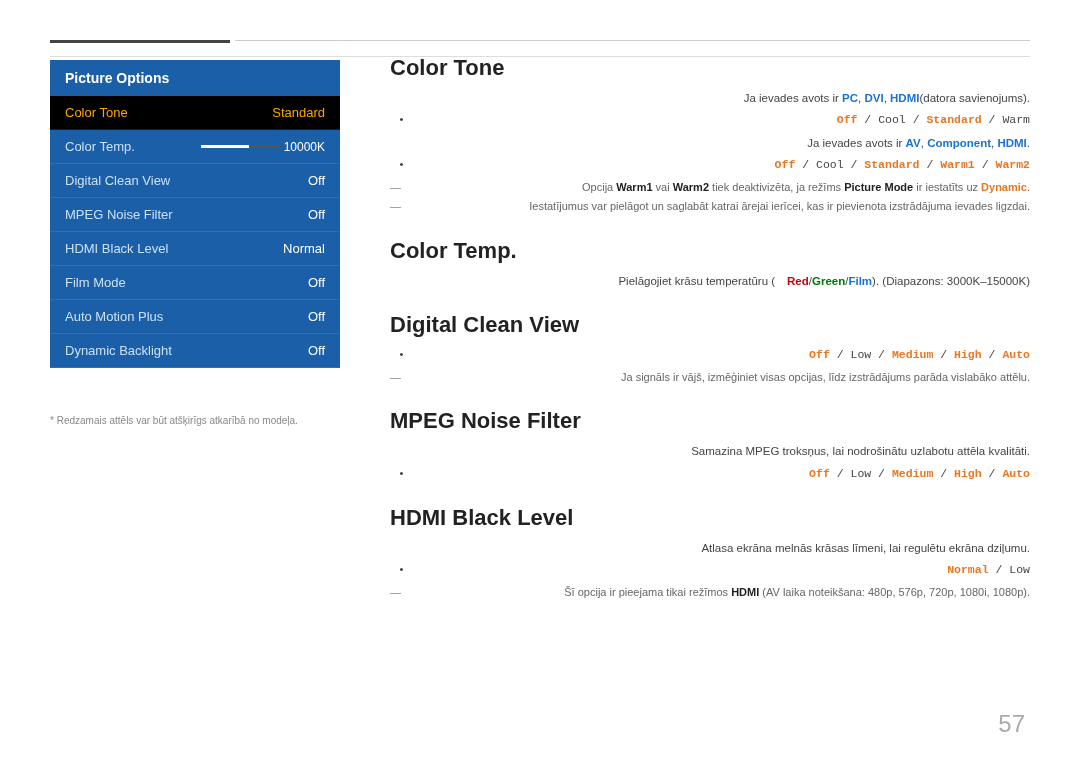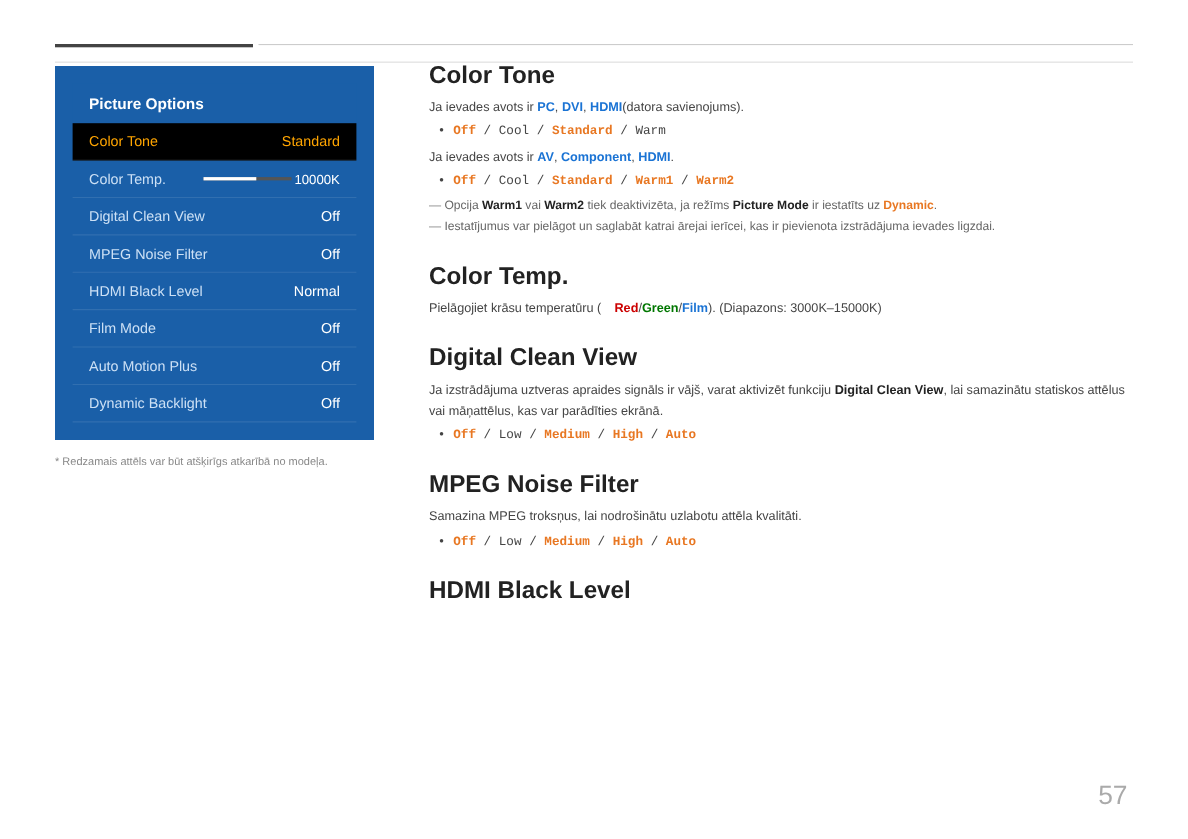--- a/index.html
+++ b/index.html
@@ -28,21 +28,21 @@
       background: #ccc;
     }
 
     
     .left-panel {
       position: absolute;
       top: 60px;
       left: 50px;
       width: 290px;
       background: #1a5fa8;
-      padding: 16px;
+      padding: 0;
     }
 
     .panel-title {
       color: #fff;
       font-size: 14px;
       font-weight: bold;
       padding: 10px 15px;
       background: #1a5fa8;
     }
 
@@ -130,20 +130,21 @@
       font-size: 22px;
       font-weight: bold;
       color: #222;
       margin-bottom: 8px;
     }
 
     .section-body {
       font-size: 11.5px;
       color: #444;
       line-height: 1.6;
+      text-align: right;
     }
 
     .bullet-list {
       list-style: none;
       margin: 4px 0;
       padding-left: 8px;
     }
 
     .bullet-list li {
       position: relative;
@@ -279,36 +280,43 @@
   <div class="section">
     <div class="section-title">Color Temp.</div>
     <div class="section-body">
       <p>Pielāgojiet krāsu temperatūru (<span class="highlight-red">Red</span>/<span class="highlight-green">Green</span>/<span class="highlight-blue">Film</span>). (Diapazons: 3000K–15000K)</p>
     </div>
   </div>
 
   <div class="section">
     <div class="section-title">Digital Clean View</div>
     <div class="section-body">
-      <p>Ja izstrādājuma uztveras apraides signāls ir vājš, varat aktivizēt funkciju <span class="highlight-bold">Digital Clean View</span>, lai samazinātu statiskos attēlus vai māņattēlus, kas var parādīties ekrānā.</p>
       <ul class="bullet-list">
         <li><span class="highlight-orange">Off</span> / Low / <span class="highlight-orange">Medium</span> / <span class="highlight-orange">High</span> / <span class="highlight-orange">Auto</span></li>
       </ul>
+      <div class="dash-note">Ja signāls ir vājš, izmēģiniet visas opcijas, līdz izstrādājums parāda vislabāko attēlu.</div>
     </div>
   </div>
 
   <div class="section">
     <div class="section-title">MPEG Noise Filter</div>
     <div class="section-body">
       <p>Samazina MPEG troksņus, lai nodrošinātu uzlabotu attēla kvalitāti.</p>
       <ul class="bullet-list">
         <li><span class="highlight-orange">Off</span> / Low / <span class="highlight-orange">Medium</span> / <span class="highlight-orange">High</span> / <span class="highlight-orange">Auto</span></li>
       </ul>
     </div>
   </div>
 
   <div class="section">
     <div class="section-title">HDMI Black Level</div>
+    <div class="section-body">
+      <p>Atlasa ekrāna melnās krāsas līmeni, lai regulētu ekrāna dziļumu.</p>
+      <ul class="bullet-list">
+        <li><span class="highlight-orange">Normal</span> / Low</li>
+      </ul>
+      <div class="dash-note">Šī opcija ir pieejama tikai režīmos <span class="highlight-bold">HDMI</span> (AV laika noteikšana: 480p, 576p, 720p, 1080i, 1080p).</div>
+    </div>
   </div>
 
 </div>
 
 <div class="page-number">57</div>
 
 </body></html>

